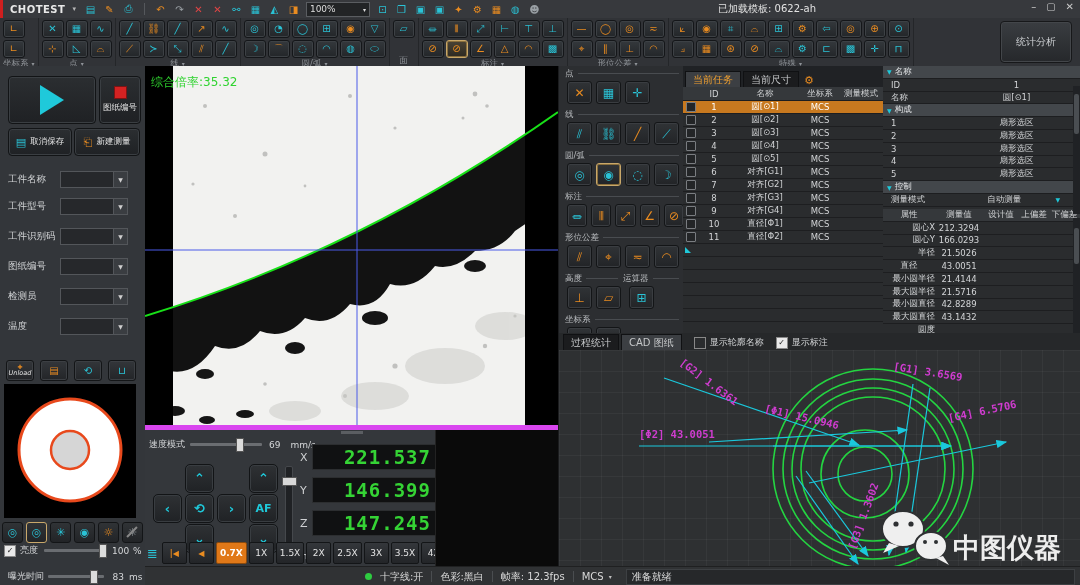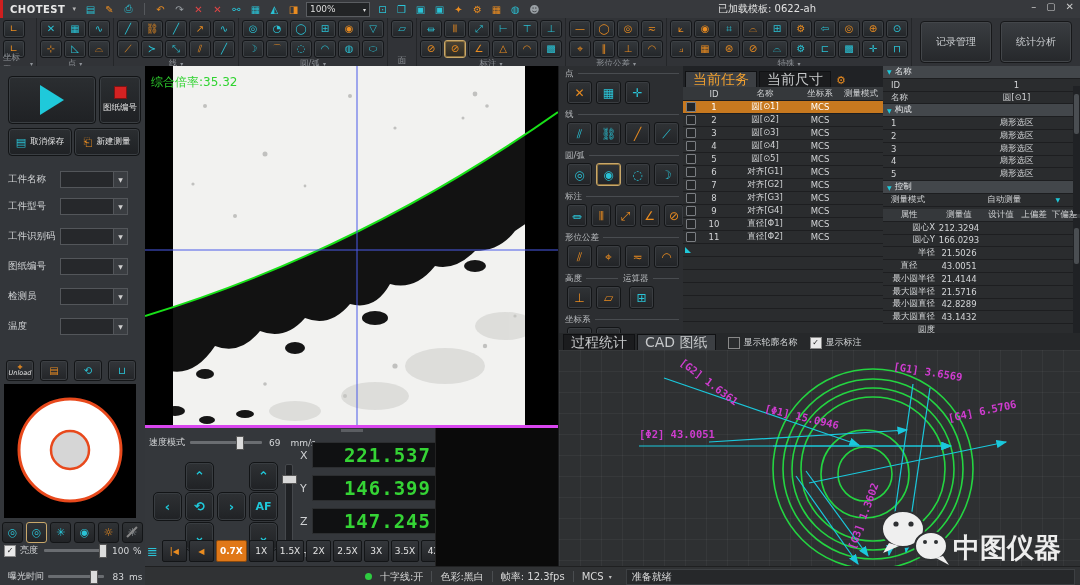--- a/index.html
+++ b/index.html
@@ -48,21 +48,21 @@
   .lmbtn.off::after{content:"";position:absolute;left:2px;top:8px;width:14px;height:2px;background:#888;transform:rotate(-45deg);}
   .sliderrow{position:absolute;left:0;width:145px;display:flex;align-items:center;font-size:9px;color:#d5d7d9;}
   .cb{width:10px;height:10px;background:#e9e9e9;border:1px solid #888;display:flex;align-items:center;justify-content:center;font-size:8px;color:#222;line-height:1;}
   .cb.un{background:#2a2c2e;color:transparent;}
   .track{position:relative;height:3px;background:#6a6d71;border-radius:1px;}
   .thumb{position:absolute;top:-5px;width:6px;height:12px;background:#dcdcdc;border:1px solid #555;}
   
   .camera{left:145px;top:66px;width:413px;height:359px;background:#000;overflow:hidden;}
   .mag{position:absolute;left:6px;top:8px;color:#2fd32f;font-size:12px;z-index:5;}
   
-  .motion{left:145px;top:425px;width:413px;height:141px;background:#34373b;border-top:3px solid #d946ef;}
+  .motion{left:145px;top:425px;width:413px;height:141px;background:#34373b;border-top:5px solid #d946ef;}
   .grip{position:absolute;left:196px;top:1px;width:22px;height:3px;background:#5b5e62;}
   .mlabel{font-size:9px;color:#d5d7d9;}
   .dbtn{position:absolute;width:27px;height:27px;border-radius:5px;background:linear-gradient(#2e3134,#202225);border:1px solid #121416;box-shadow:inset 0 0 0 1px #393d41;display:flex;align-items:center;justify-content:center;color:#1fc9da;font-size:13px;font-weight:bold;}
   .coordrow{position:absolute;display:flex;align-items:center;}
   .coordrow .ax{width:12px;font-size:11px;color:#cfd1d3;}
   .coordbox{width:118px;height:24px;background:#101112;border:1px solid #2c2e30;display:flex;align-items:center;justify-content:flex-end;padding-right:5px;font-family:"DejaVu Sans Mono",monospace;font-size:19px;font-weight:bold;color:#35d435;letter-spacing:1px;}
   .coordrow .unit{font-size:10px;color:#c6c8ca;margin-left:4px;}
   .zoomrow{position:absolute;left:2px;top:112px;display:flex;gap:2px;align-items:center;}
   .zbtn{height:20px;min-width:17px;padding:0 3px;border-radius:2px;background:linear-gradient(#34373b,#232528);border:1px solid #131517;display:flex;align-items:center;justify-content:center;font-size:9px;color:#e3e3e3;}
   .zbtn.nav{color:#ea8c20;font-size:8px;font-weight:bold;}
@@ -75,21 +75,21 @@
   .tsec{padding:2px 0 0 6px;}
   .tseclabel{font-size:8.5px;color:#b9bcbf;display:flex;align-items:center;gap:4px;height:11px;}
   .tseclabel::after{content:"";flex:1;height:1px;background:#494c50;margin-right:5px;}
   .ticons{display:flex;gap:4px;padding:2px 0 3px 2px;}
   .tbtn{width:23px;height:21px;border-radius:3px;background:linear-gradient(#303336,#222427);border:1px solid #131517;box-shadow:inset 0 0 0 1px #3a3d41;display:flex;align-items:center;justify-content:center;font-size:12px;}
   .tbtn.sel{border-color:#c9a86a;box-shadow:inset 0 0 0 1px #8a6f3c;}
   .duo{display:flex;}
   
   .tasks{left:683px;top:66px;width:200px;height:267px;background:#2a2c2e;border-right:1px solid #1b1c1e;}
   .tabstrip{height:19px;background:#202225;display:flex;align-items:flex-end;gap:2px;padding:2px 2px 0 2px;}
-  .tab{height:15px;padding:0 7px;display:flex;align-items:center;font-size:14px;background:#1b1c1e;color:#c6c8ca;border:1px solid #101113;border-bottom:none;}
+  .tab{height:15px;padding:0 7px;display:flex;align-items:center;font-size:10px;background:#1b1c1e;color:#c6c8ca;border:1px solid #101113;border-bottom:none;}
   .tab.act{background:#3c3f43;}
   .tab.orange{color:#f0a030;}
   .gear{margin-left:3px;font-size:11px;color:#ea8c20;}
   .trow{display:flex;height:12px;align-items:center;border-bottom:1px solid #1d1e20;font-size:8.5px;color:#d2d4d6;}
   .trow.head{background:#35383b;color:#cfd1d3;height:13px;}
   .trow.selrow{background:#c8791f;color:#fff;}
   .tc{display:flex;align-items:center;justify-content:center;overflow:hidden;white-space:nowrap;}
   .tc.c0{width:16px;} .tc.c1{width:30px;} .tc.c2{width:72px;} .tc.c3{width:38px;} .tc.c4{width:44px;}
   .tcb{width:8px;height:8px;border:1px solid #7a7d81;background:#232527;border-radius:1px;}
   .marker{width:0;height:0;border-left:6px solid #1fc9da;border-top:6px solid transparent;margin-left:2px;}
@@ -304,21 +304,20 @@
               <div class="rbtn c-cyan">⊏</div>
               <div class="rbtn c-cyan">▩</div>
               <div class="rbtn c-cyan">✛</div>
               <div class="rbtn c-cyan">⊓</div>
             </div>
           </div>
           <div class="rlabel">特殊<span class="rarrow">▾</span></div>
         </div>
       </div>
     <div class="ractions" id="ribbon-actions">
-        <div class="ribbon-action">记录管理</div>
         <div class="ribbon-action">统计分析</div>
       </div>
   </div>
 
   <div class="leftpanel abs">
     <div class="bigbtn" style="left:8px;top:10px;width:86px;height:46px;">
       <span class="play-tri"></span>
     </div>
     <div class="bigbtn" style="left:99px;top:10px;width:40px;height:46px;flex-direction:column;gap:3px;font-size:8.5px;">
       <span class="stopsq"></span>

